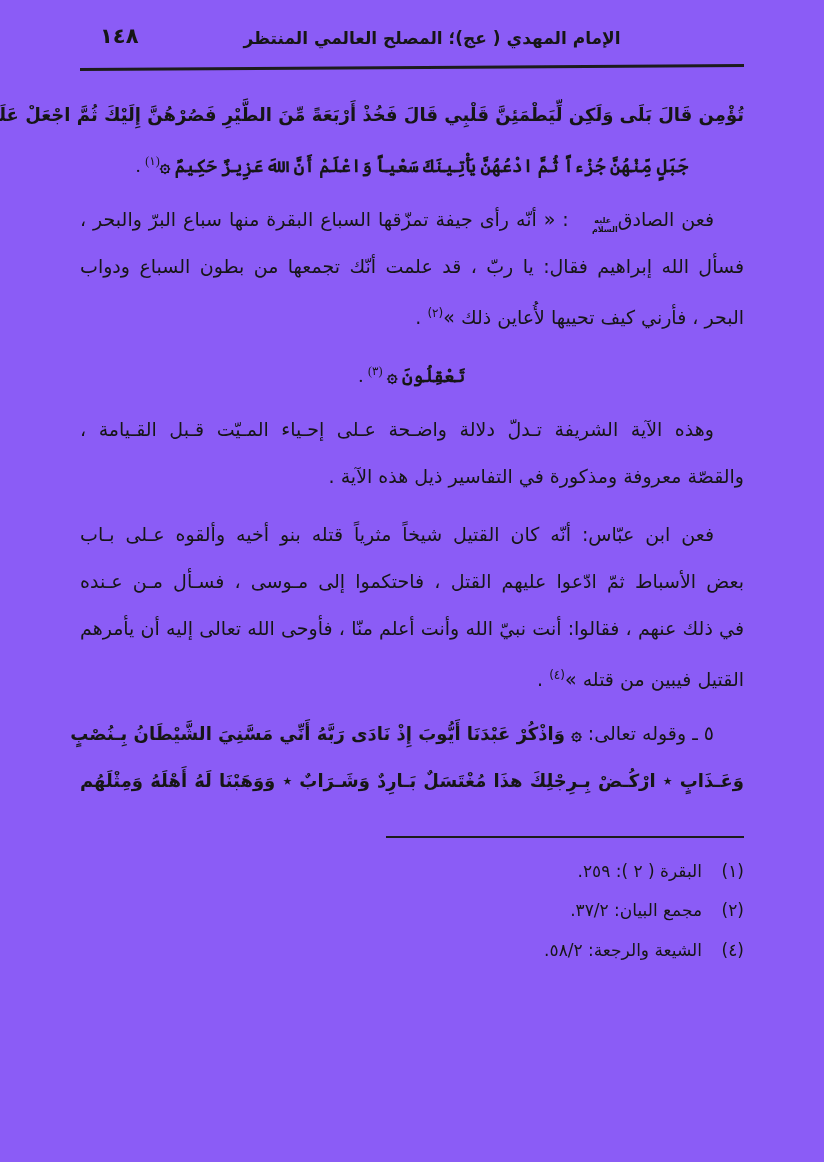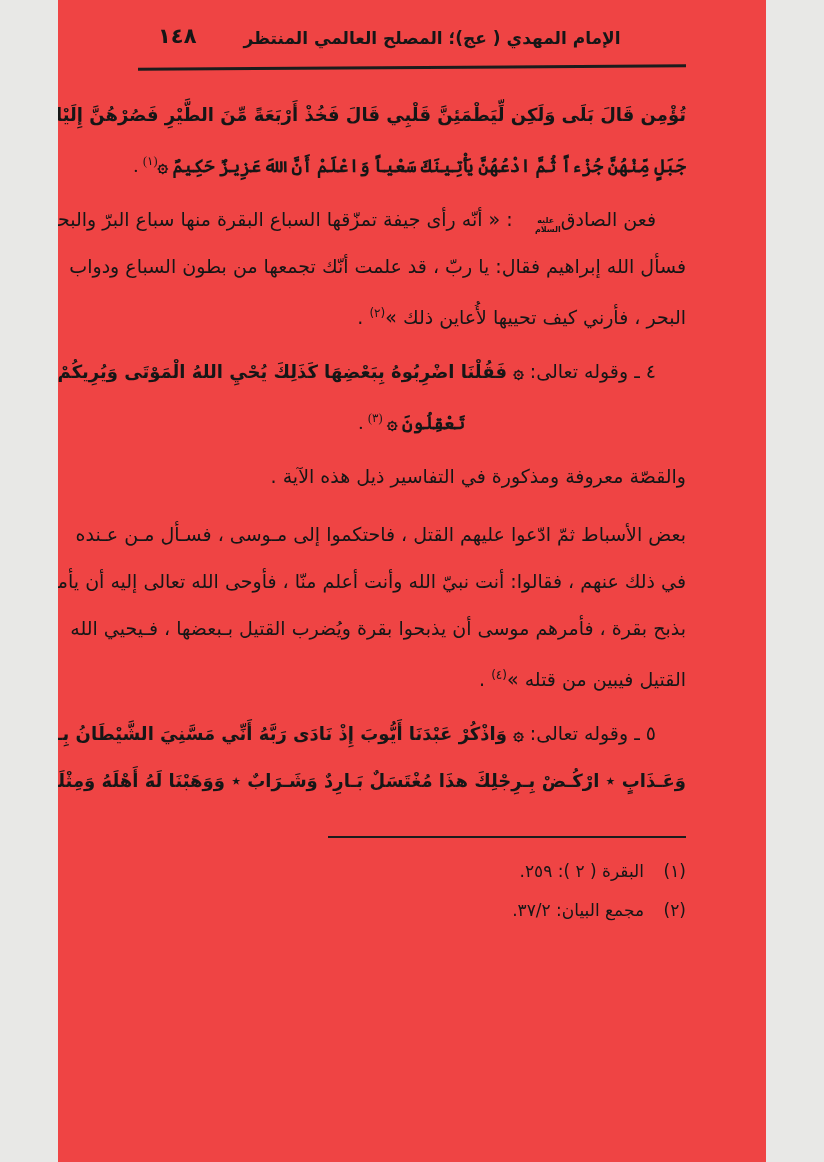--- a/index.html
+++ b/index.html
@@ -1,20 +1,20 @@
 <!DOCTYPE html>
 <html lang="ar" dir="rtl"><head>
 <meta charset="utf-8">
 <style>
   html,body{margin:0;padding:0;background:#e8e8e6;}
   .page{
     position:relative;
-    width:708px;height:1162px;
+    width:824px;height:1162px;
     margin:0 auto;
-    background:#ef4444;
+    background:#8b5cf6;
     color:#161616;
     font-family:"DejaVu Sans",sans-serif;
     direction:rtl;
     overflow:hidden;
     box-sizing:border-box;
   }
   
   .header{position:relative;height:34px;margin-top:24px;padding:0 80px;}
   .pagenum{
     position:absolute;left:100px;top:0;
@@ -86,42 +86,45 @@
     <div class="para">
         <div class="ln a-j"><span class="s-q">تُؤْمِن قَالَ بَلَى وَلَكِن لِّيَطْمَئِنَّ قَلْبِي قَالَ فَخُذْ أَرْبَعَةً مِّنَ الطَّيْرِ فَصُرْهُنَّ إِلَيْكَ ثُمَّ اجْعَلْ عَلَى كُلِّ</span></div>
         <div class="ln a-c"><span class="s-q">جَبَلٍ مِّنْهُنَّ جُزْءاً ثُمَّ ادْعُهُنَّ يَأْتِينَكَ سَعْياً وَاعْلَمْ أَنَّ اللهَ عَزِيزٌ حَكِيمٌ ۞</span><span class="s-sup">(١)</span><span class="s-n"> .</span></div>
       </div>
     <div class="para">
         <div class="ln a-j ind"><span class="s-n">فعن الصادق</span><span class="s-h">عليه السلام</span><span class="s-n"> : « أنّه رأى جيفة تمزّقها السباع البقرة منها سباع البرّ والبحر ،</span></div>
         <div class="ln a-j"><span class="s-n">فسأل الله إبراهيم فقال: يا ربّ ، قد علمت أنّك تجمعها من بطون السباع ودواب</span></div>
         <div class="ln a-r"><span class="s-n">البحر ، فأرني كيف تحييها لأُعاين ذلك »</span><span class="s-sup">(٢)</span><span class="s-n"> .</span></div>
       </div>
     <div class="para">
-        <div class="ln a-j ind"><span class="s-n">٤ ـ وقوله تعالى: </span><span class="s-q">۞ فَقُلْنَا اضْرِبُوهُ بِبَعْضِهَا كَذَلِكَ يُحْيِ اللهُ الْمَوْتَى وَيُرِيكُمْ آيَاتِهِ لَعَلَّكُمْ</span></div>
         <div class="ln a-c"><span class="s-q">تَعْقِلُونَ ۞ </span><span class="s-sup">(٣)</span><span class="s-n"> .</span></div>
       </div>
     <div class="para">
+        <div class="ln a-j ind"><span class="s-n">وهذه الآية الشريفة تـدلّ دلالة واضـحة عـلى إحـياء المـيّت قـبل القـيامة ،</span></div>
         <div class="ln a-r"><span class="s-n">والقصّة معروفة ومذكورة في التفاسير ذيل هذه الآية .</span></div>
       </div>
     <div class="para">
+        <div class="ln a-j ind"><span class="s-n">فعن ابن عبّاس: أنّه كان القتيل شيخاً مثرياً قتله بنو أخيه وألقوه عـلى بـاب</span></div>
         <div class="ln a-j"><span class="s-n">بعض الأسباط ثمّ ادّعوا عليهم القتل ، فاحتكموا إلى مـوسى ، فسـأل مـن عـنده</span></div>
         <div class="ln a-j"><span class="s-n">في ذلك عنهم ، فقالوا: أنت نبيّ الله وأنت أعلم منّا ، فأوحى الله تعالى إليه أن يأمرهم</span></div>
-        <div class="ln a-j"><span class="s-n">بذبح بقرة ، فأمرهم موسى أن يذبحوا بقرة ويُضرب القتيل بـبعضها ، فـيحيي الله</span></div>
         <div class="ln a-r"><span class="s-n">القتيل فيبين من قتله »</span><span class="s-sup">(٤)</span><span class="s-n"> .</span></div>
       </div>
     <div class="para">
         <div class="ln a-j ind"><span class="s-n">٥ ـ وقوله تعالى: </span><span class="s-q">۞ وَاذْكُرْ عَبْدَنَا أَيُّوبَ إِذْ نَادَى رَبَّهُ أَنِّي مَسَّنِيَ الشَّيْطَانُ بِـنُصْبٍ</span></div>
         <div class="ln a-j"><span class="s-q">وَعَـذَابٍ ٭ ارْكُـضْ بِـرِجْلِكَ هذَا مُغْتَسَلٌ بَـارِدٌ وَشَـرَابٌ ٭ وَوَهَبْنَا لَهُ أَهْلَهُ وَمِثْلَهُم</span></div>
       </div>
   </div>
 
   <div class="fnrule"></div>
 
   <div class="footnotes">
     <div class="fn">
       <span class="fn-num">(١)</span><span class="fn-text">البقرة ( ٢ ): ٢٥٩.</span>
     </div>
     <div class="fn">
       <span class="fn-num">(٢)</span><span class="fn-text">مجمع البيان: ٣٧/٢.</span>
     </div>
+    <div class="fn">
+      <span class="fn-num">(٤)</span><span class="fn-text">الشيعة والرجعة: ٥٨/٢.</span>
+    </div>
   </div>
 
 </div>
 
 </body></html>

